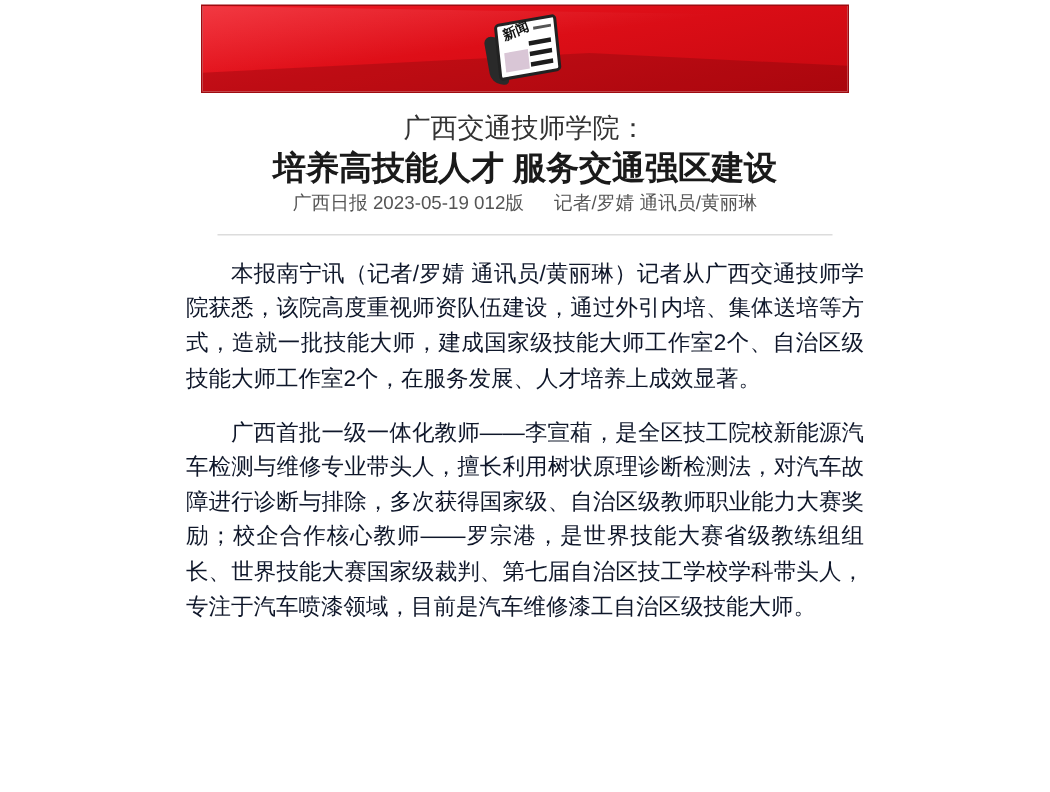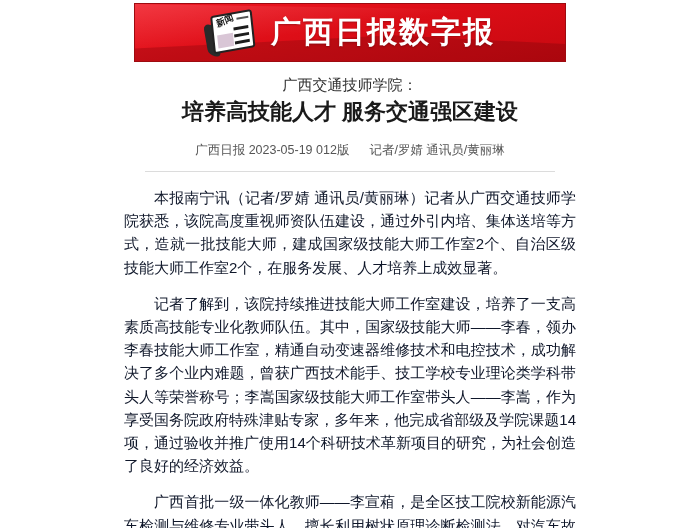--- a/index.html
+++ b/index.html
@@ -52,23 +52,23 @@
   .np-line.l2 { top: 20px; }
   .np-line.l3 { top: 27px; }
 
   .banner-title {
     color: #ffffff; font-size: 30px; font-weight: bold; letter-spacing: 2px;
     text-shadow: 0 1px 2px rgba(0,0,0,0.25);
   }
 
   
   .article-head { width: 460px; margin: 12px auto 0 auto; text-align: center; }
-  .pretitle { font-size: 15px; color: #333; line-height: 22px; }
+  .pretitle { font-size: 18px; color: #333; line-height: 22px; }
   .main-title { font-size: 22px; font-weight: bold; color: #1a1a1a; line-height: 30px; margin-top: 1px; }
-  .meta-row { margin-top: 15px; font-size: 12.5px; color: #555; }
+  .meta-row { margin-top: 0; font-size: 12.5px; color: #555; }
   .meta-right { margin-left: 20px; }
 
   .divider { width: 410px; height: 1px; background: #dcdcdc; margin: 12px auto 0 auto; }
 
   
   .article-body { width: 452px; margin: 14px auto 0 auto; }
   .article-body p {
     font-size: 15px; color: #0f172a; line-height: 23.2px;
     text-align: justify; text-indent: 2em; margin-bottom: 13px;
   }
@@ -84,31 +84,29 @@
       <div class="np-spine"></div>
       <div class="np-face">
         <span class="np-masthead">新闻</span>
         <span class="np-sub"></span>
         <span class="np-photo"></span>
         <span class="np-line l1"></span>
         <span class="np-line l2"></span>
         <span class="np-line l3"></span>
       </div>
     </div>
-    <span class="banner-title">广西日报数字报</span>
   </div>
 </div>
 
 <div class="article-head">
   <div class="pretitle">广西交通技师学院：</div>
   <div class="main-title">培养高技能人才 服务交通强区建设</div>
   <div class="meta-row">
     <span class="meta-left">广西日报 2023-05-19 012版</span><span class="meta-right">记者/罗婧 通讯员/黄丽琳</span>
   </div>
 </div>
 
 <div class="divider"></div>
 
 <div class="article-body">
     <p>本报南宁讯（记者/罗婧 通讯员/黄丽琳）记者从广西交通技师学院获悉，该院高度重视师资队伍建设，通过外引内培、集体送培等方式，造就一批技能大师，建成国家级技能大师工作室2个、自治区级技能大师工作室2个，在服务发展、人才培养上成效显著。</p>
-    <p>记者了解到，该院持续推进技能大师工作室建设，培养了一支高素质高技能专业化教师队伍。其中，国家级技能大师——李春，领办李春技能大师工作室，精通自动变速器维修技术和电控技术，成功解决了多个业内难题，曾获广西技术能手、技工学校专业理论类学科带头人等荣誉称号；李嵩国家级技能大师工作室带头人——李嵩，作为享受国务院政府特殊津贴专家，多年来，他完成省部级及学院课题14项，通过验收并推广使用14个科研技术革新项目的研究，为社会创造了良好的经济效益。</p>
     <p>广西首批一级一体化教师——李宣葙，是全区技工院校新能源汽车检测与维修专业带头人，擅长利用树状原理诊断检测法，对汽车故障进行诊断与排除，多次获得国家级、自治区级教师职业能力大赛奖励；校企合作核心教师——罗宗港，是世界技能大赛省级教练组组长、世界技能大赛国家级裁判、第七届自治区技工学校学科带头人，专注于汽车喷漆领域，目前是汽车维修漆工自治区级技能大师。</p>
   </div>
 
 </body></html>

